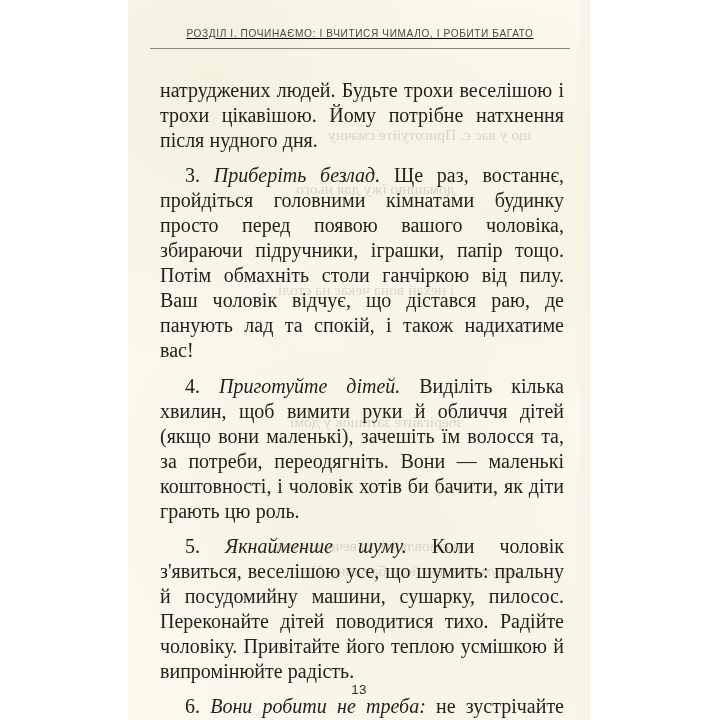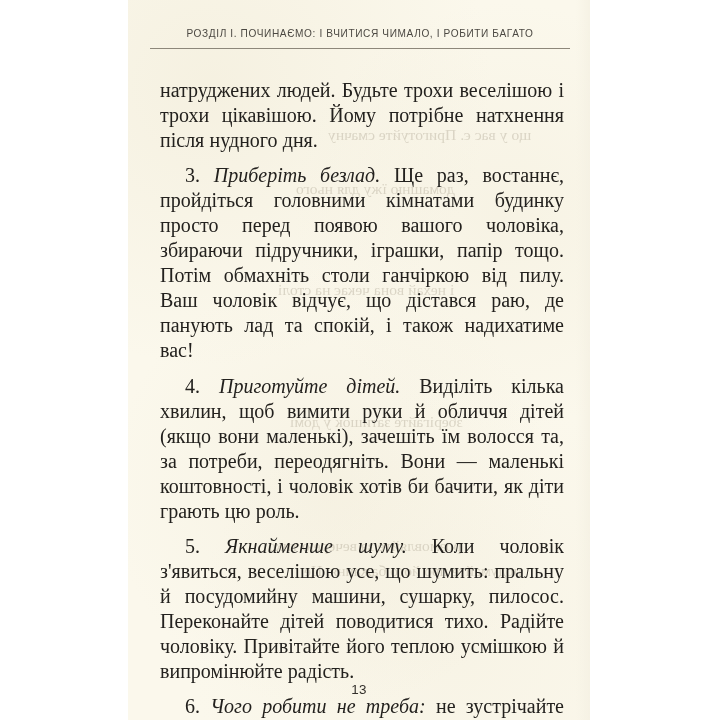--- a/index.html
+++ b/index.html
@@ -52,20 +52,21 @@
     height: 100%;
   }
 
   
   .running-head {
     position: absolute;
     left: 22px;
     top: 28px;
     width: 420px;
     text-align: center;
+    text-decoration: underline;
   }
   .running-head-text {
     display: block;
     font-family: "Liberation Sans", sans-serif;
     font-size: 10.1px;
     letter-spacing: 0.62px;
     color: #4b4842;
     white-space: nowrap;
     text-transform: uppercase;
   }
@@ -162,21 +163,21 @@
     <div class="text-block">
 
       <p class="para"><span>натруджених людей. Будьте трохи веселішою і трохи цікавішою. Йому потрібне натхнення після нудного дня.</span></p>
 
       <p class="para indent"><span>3. </span><em>Приберіть безлад.</em><span> Ще раз, востаннє, пройдіться головними кімнатами будинку просто перед появою вашого чоловіка, збираючи підручники, іграшки, папір тощо. Потім обмахніть столи ганчіркою від пилу. Ваш чоловік відчує, що дістався раю, де панують лад та спокій, і також надихатиме вас!</span></p>
 
       <p class="para indent"><span>4. </span><em>Приготуйте дітей.</em><span> Виділіть кілька хвилин, щоб вимити руки й обличчя дітей (якщо вони маленькі), зачешіть їм волосся та, за потреби, переодягніть. Вони — маленькі коштовності, і чоловік хотів би бачити, як діти грають цю роль.</span></p>
 
       <p class="para indent"><span>5. </span><em>Якнайменше шуму.</em><span> Коли чоловік з'явиться, веселішою усе, що шумить: пральну й посудомийну машини, сушарку, пилосос. Переконайте дітей поводитися тихо. Радійте чоловіку. Привітайте його теплою усмішкою й випромінюйте радість.</span></p>
 
-      <p class="para indent"><span>6. </span><em>Чого робити не треба:</em><span> не зустрічайте його проблемами чи скаргами. Не нарікайте, якщо він запізнюється на машини. Вважайте це дрібницею порівняно з тим, що йому, можливо, довелося сьогодні пережити. Забезпечте його</span></p>
+      <p class="para indent"><span>6. </span><em>Вони робити не треба:</em><span> не зустрічайте його проблемами чи скаргами. Не нарікайте, якщо він запізнюється на машини. Вважайте це дрібницею порівняно з тим, що йому, можливо, довелося сьогодні пережити. Забезпечте його</span></p>
 
     </div>
 
     <div class="folio">
       <span class="folio-number">13</span>
     </div>
 
   </div>
 </div>
 

